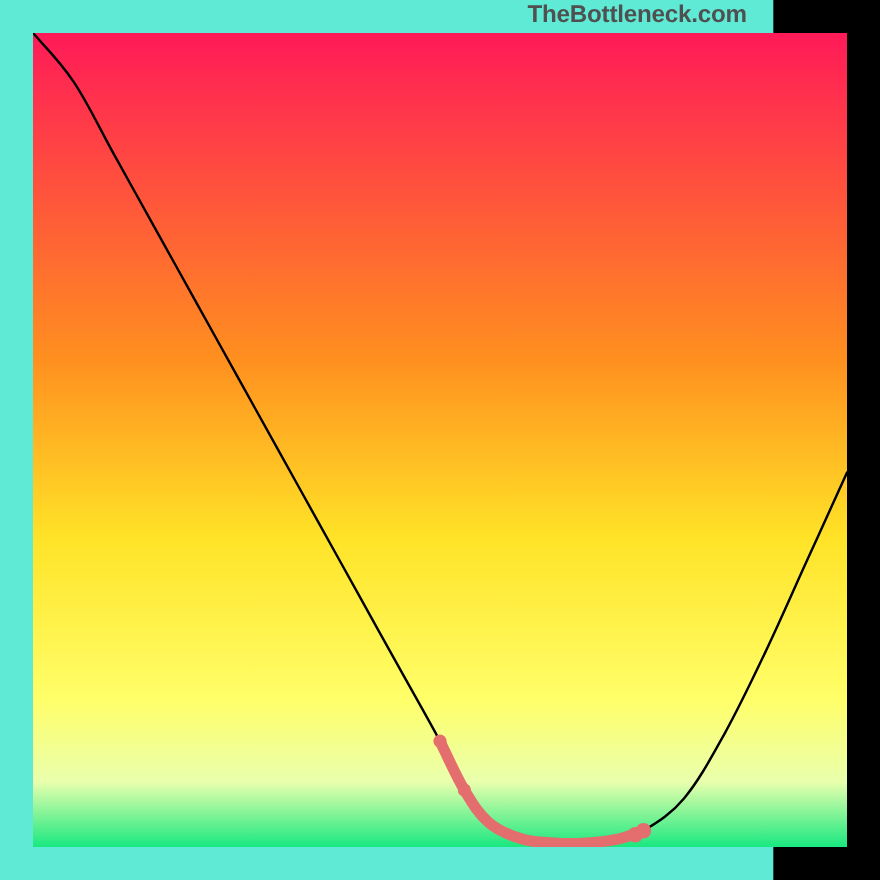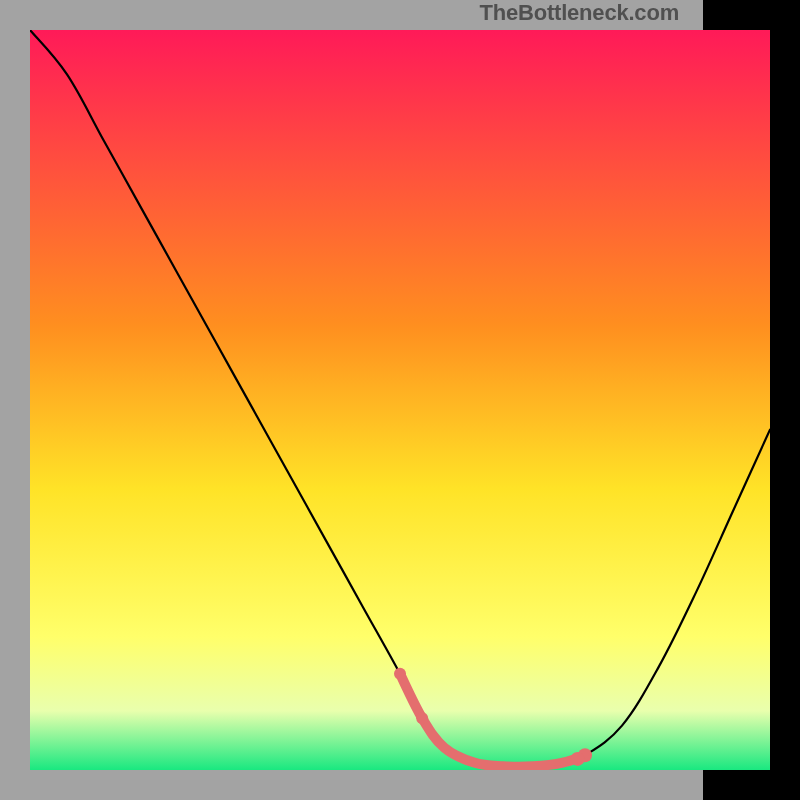--- a/index.html
+++ b/index.html
@@ -10,21 +10,21 @@
     background: #000;
     overflow: hidden;
     font-family: Arial, Helvetica, sans-serif;
   }
   .frame {
     position: absolute;
     top: 0;
     left: 0;
     width: 703px;
     height: 800px;
-    background: #a3a3a3;
+    background: #5eead4;
   }
   .watermark {
     position: absolute;
     top: 0px;
     right: 24px;
     color: #505050;
     font-size: 22px;
     font-weight: 600;
     letter-spacing: -0.2px;
     z-index: 5;

